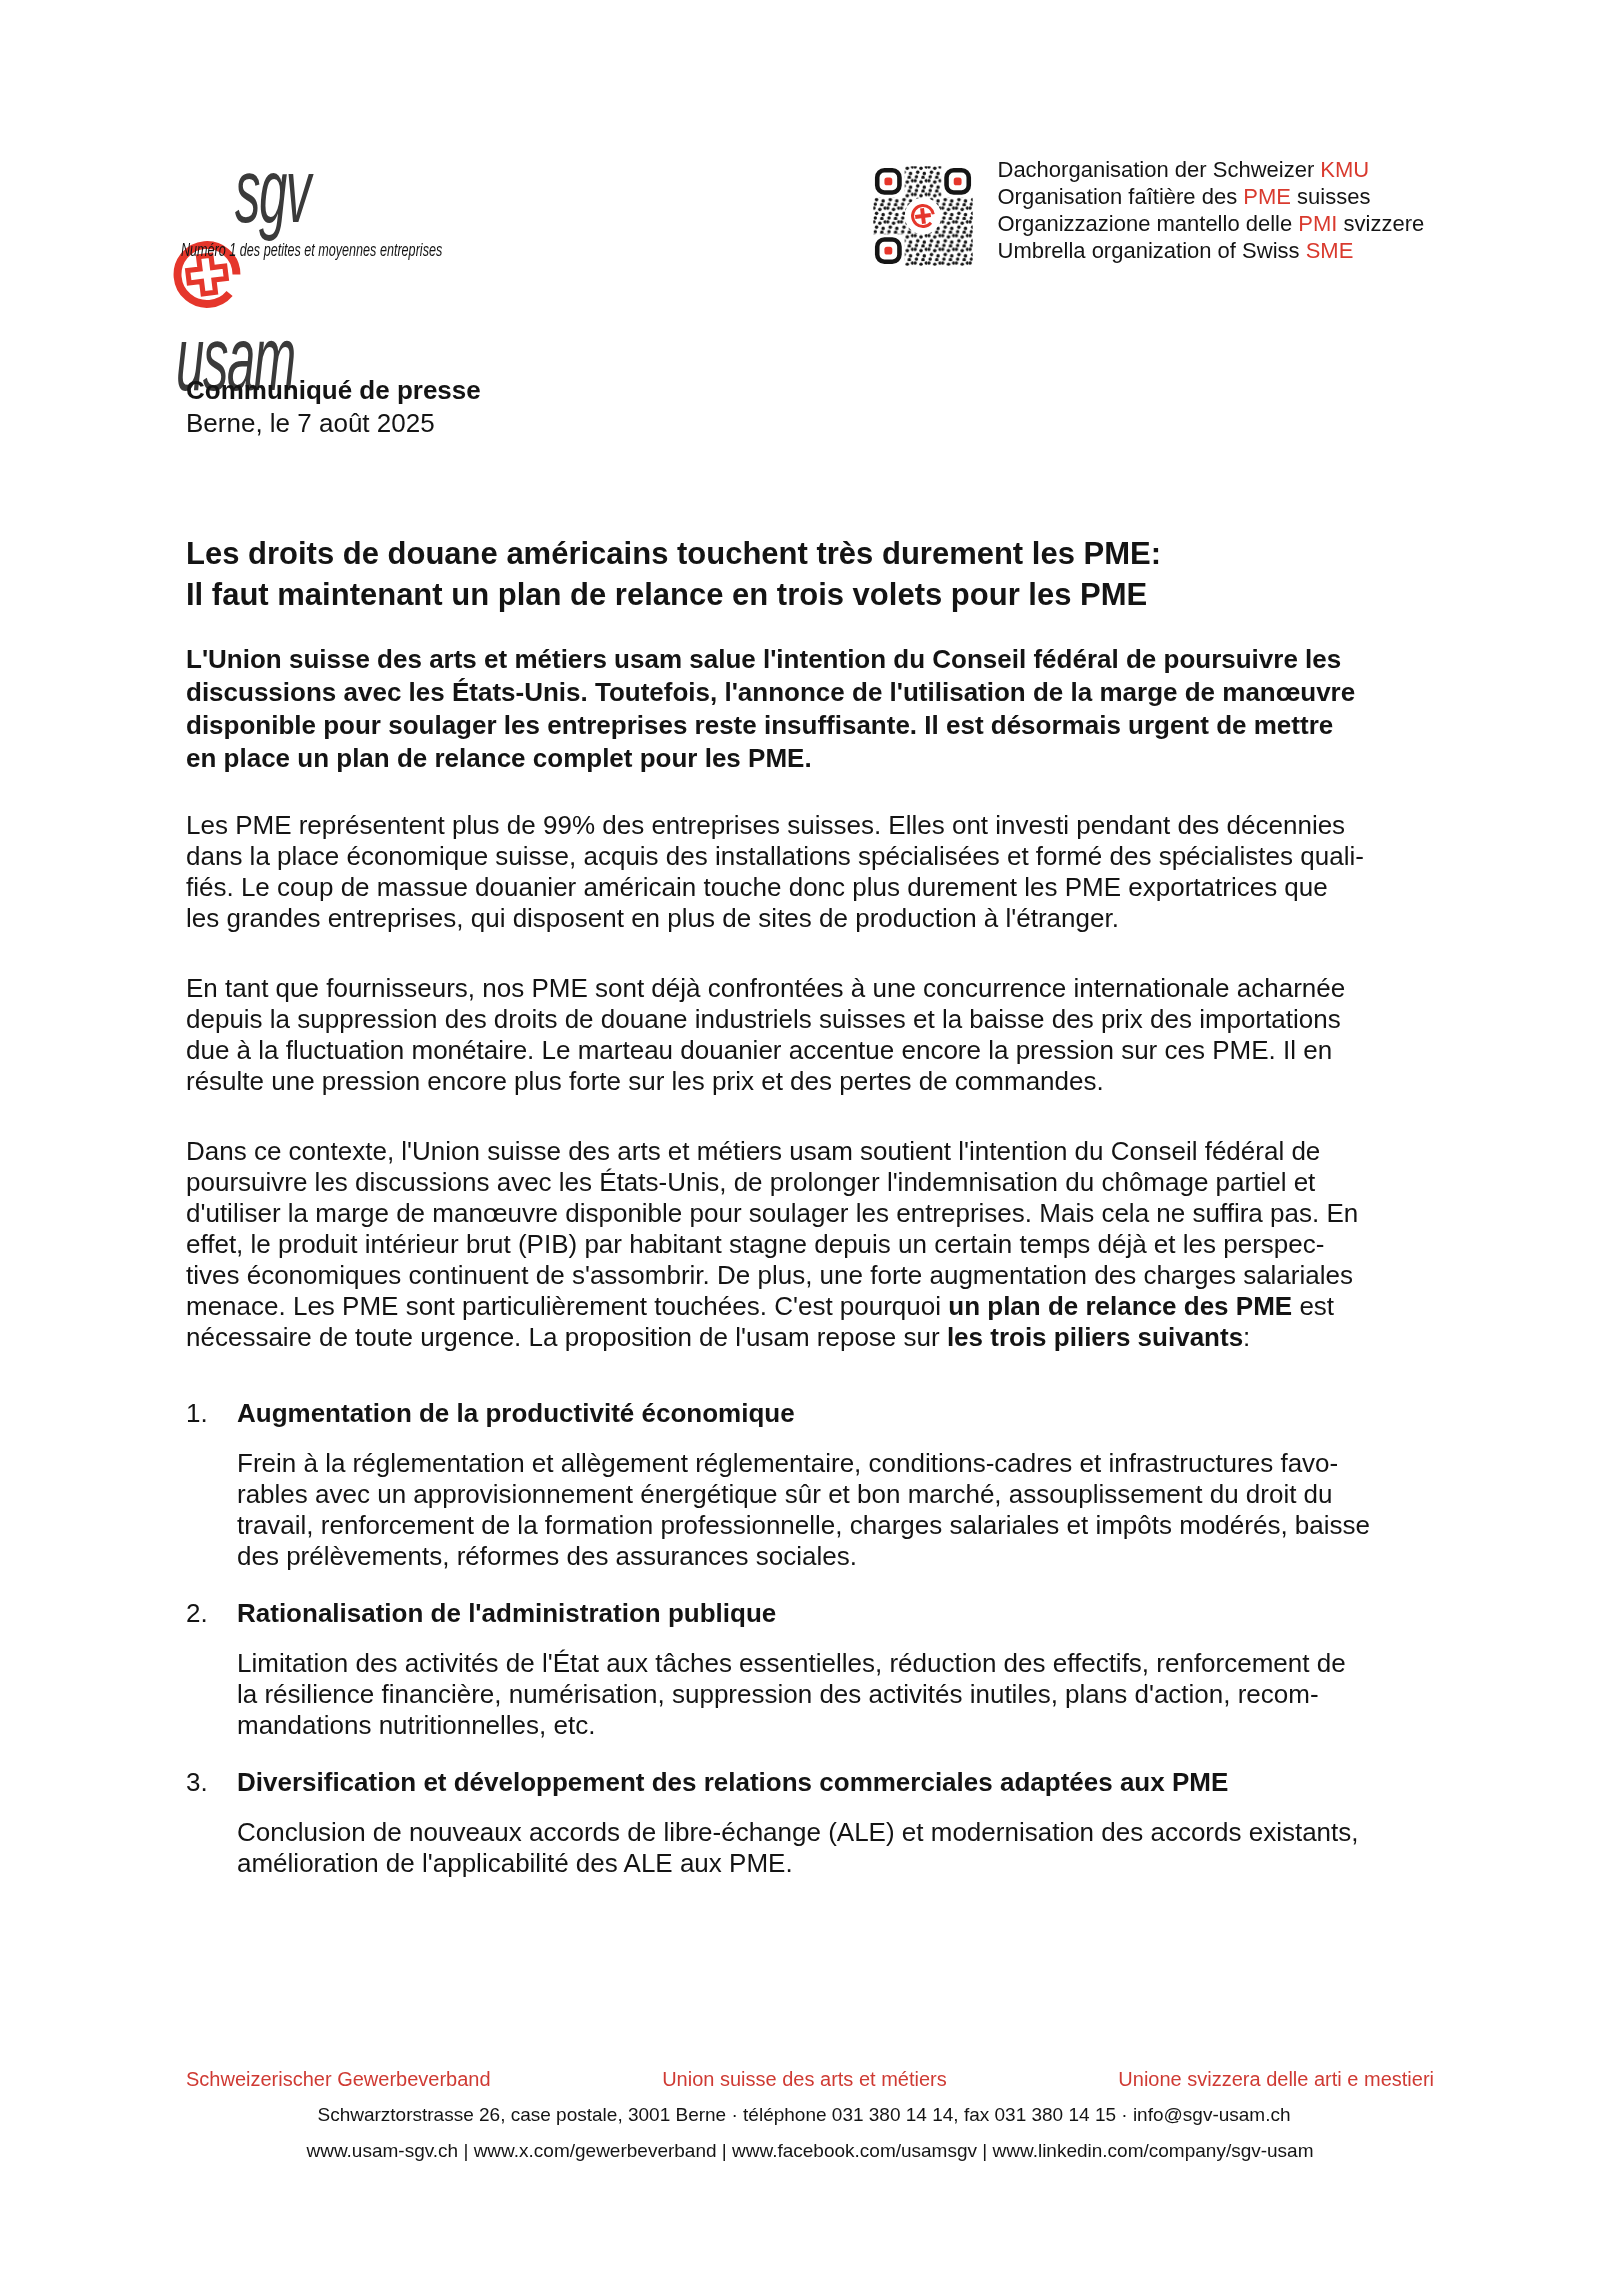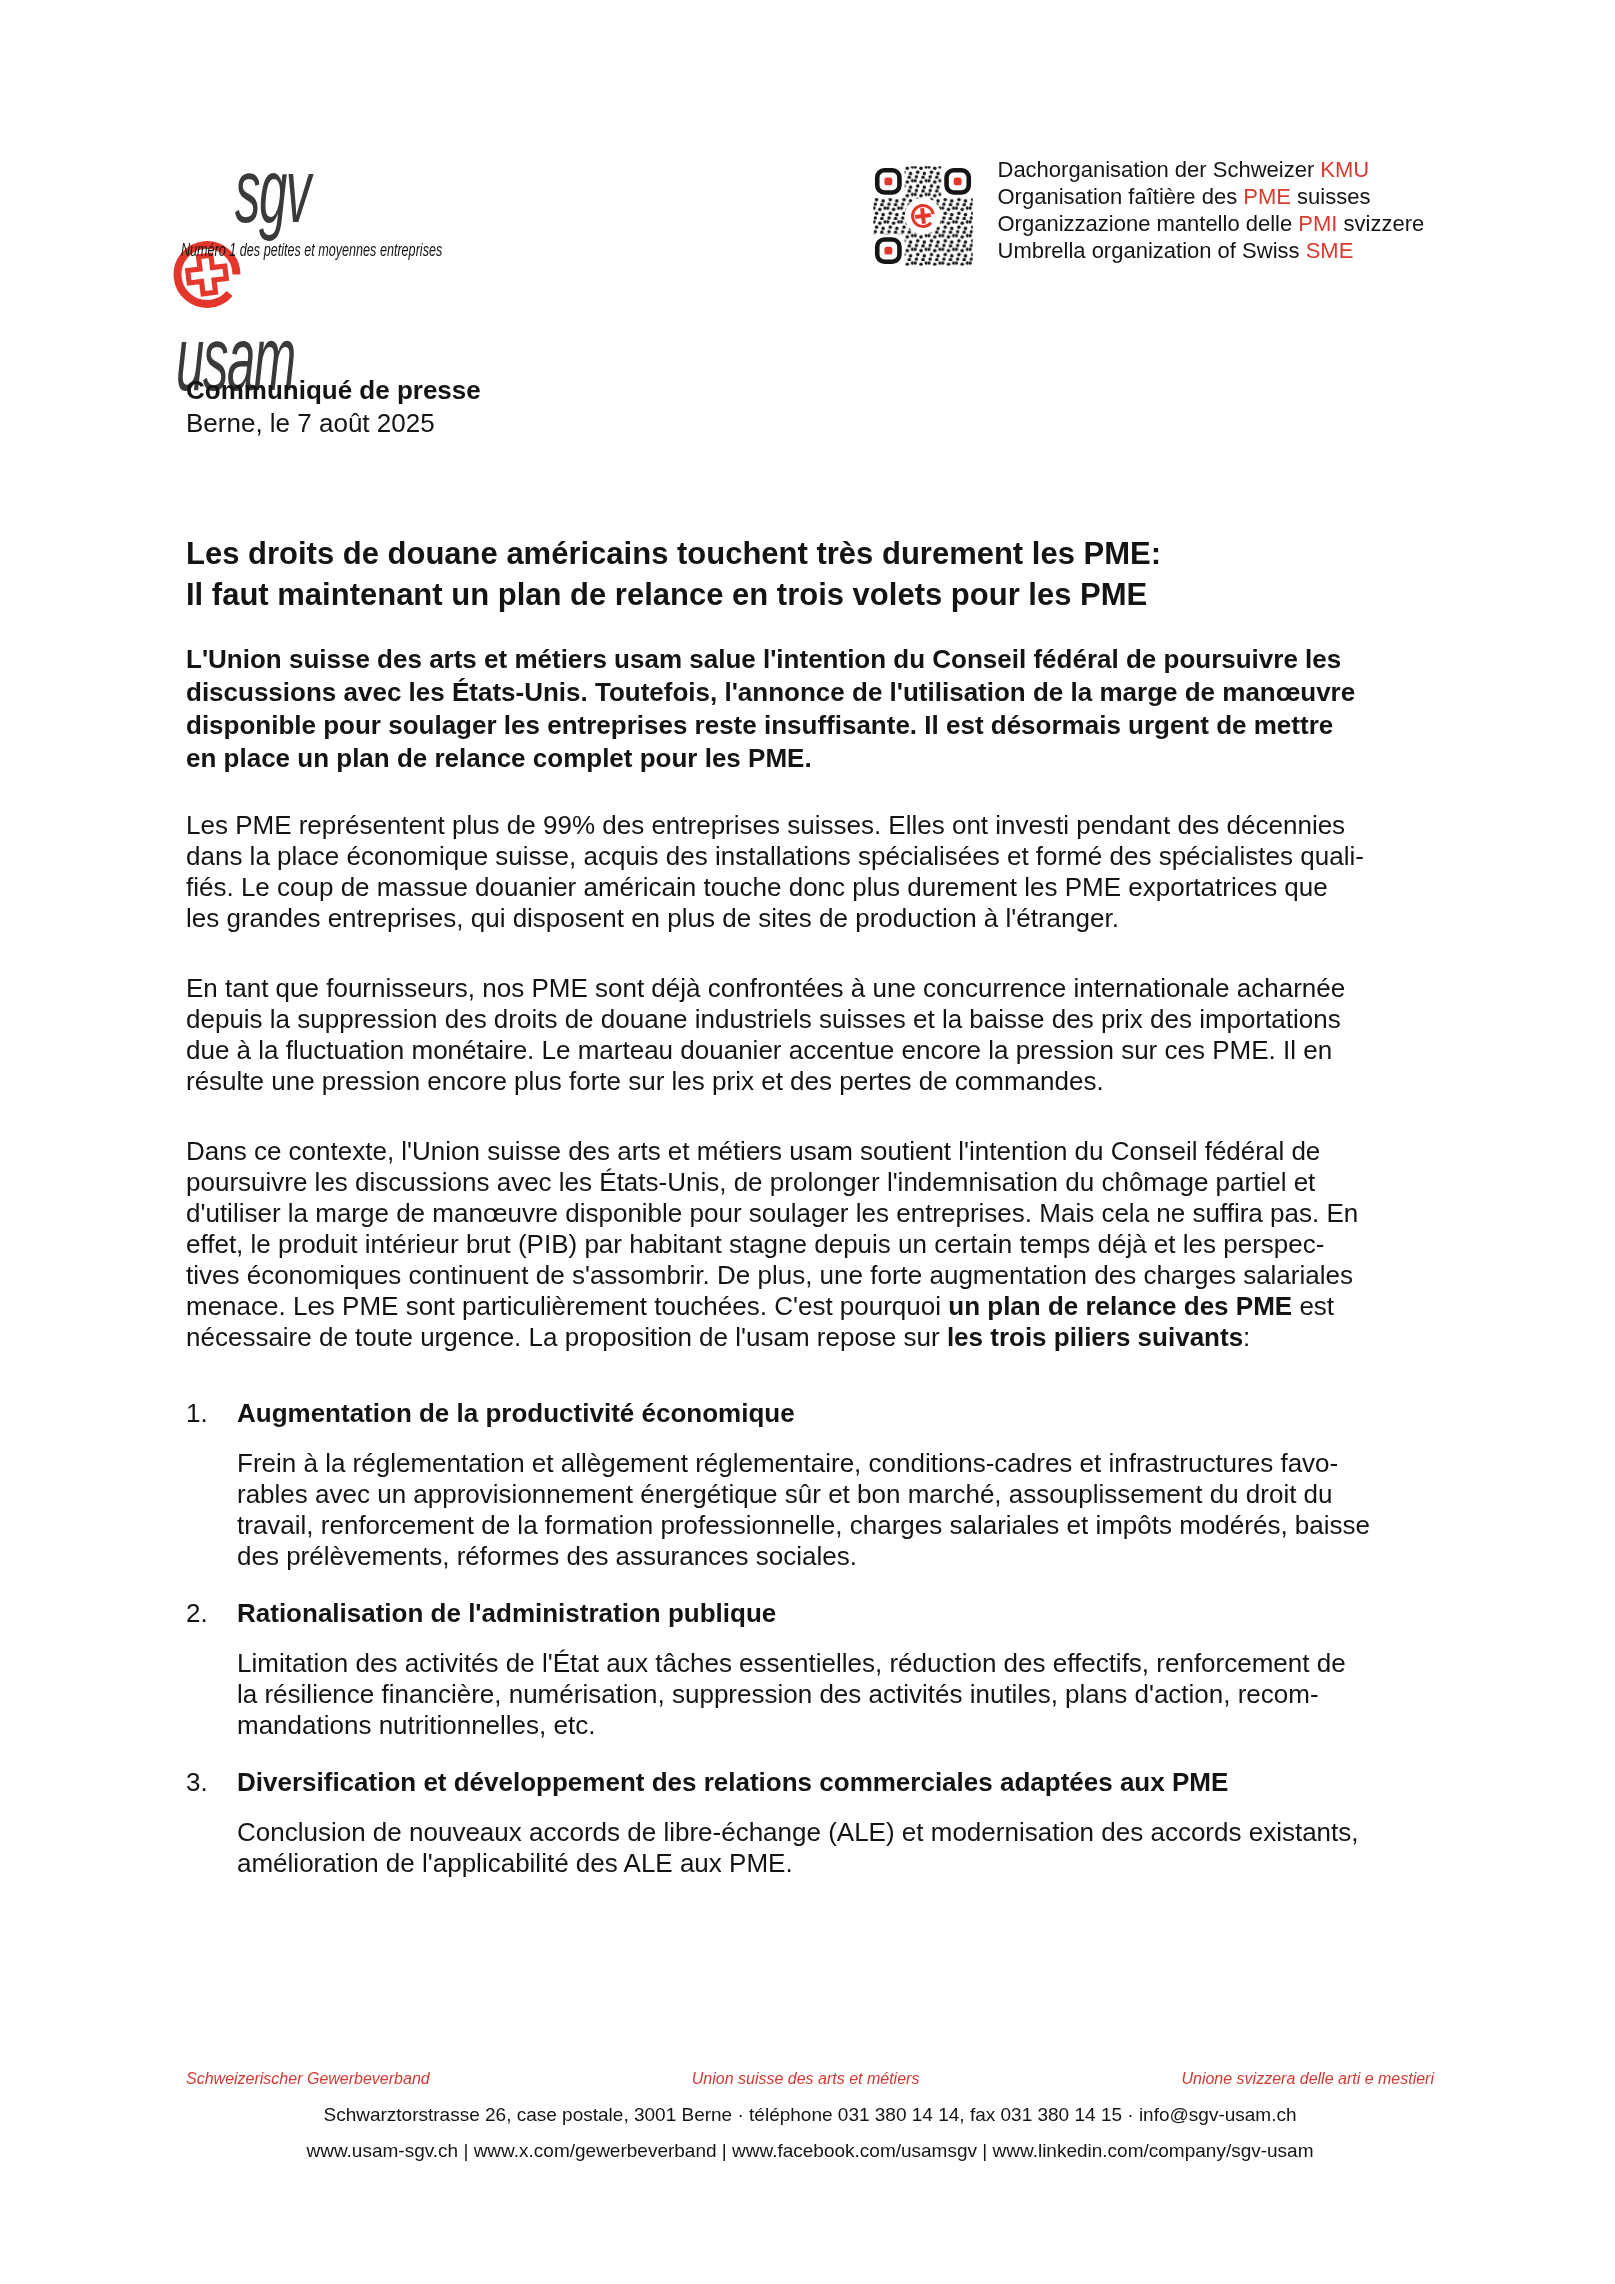--- a/index.html
+++ b/index.html
@@ -57,23 +57,23 @@
   .item2{top:1598px;}
   .item3{top:1767px;}
   .li-head{display:flex;font-size:26px;line-height:31px;}
   .li-num{width:51px;flex:0 0 auto;}
   .li-title{font-weight:bold;}
   .li-body{margin:19px 0 0 0;padding-left:51px;font-size:26px;line-height:31px;}
 
   
   .f-orgs{
     left:186px;top:2068px;width:1248px;display:flex;justify-content:space-between;
-    color:#cf3a33;font-size:16px;line-height:22px;font-style:italic;
+    color:#cf3a33;font-size:20px;line-height:22px;
   }
-  .f-address{left:186px;top:2103px;width:1248px;text-align:center;font-size:19px;line-height:23.5px;}
+  .f-address{left:180px;top:2103px;width:1248px;text-align:center;font-size:19px;line-height:23.5px;}
   .f-links{left:186px;top:2139px;width:1248px;text-align:center;font-size:19px;line-height:23.5px;}
 </style>
 </head>
 <body>
 
 <div class="page">
 
   <div class="abs brand">
     <div class="brand-row">
       <span class="brand-text sgv">sgv</span>

